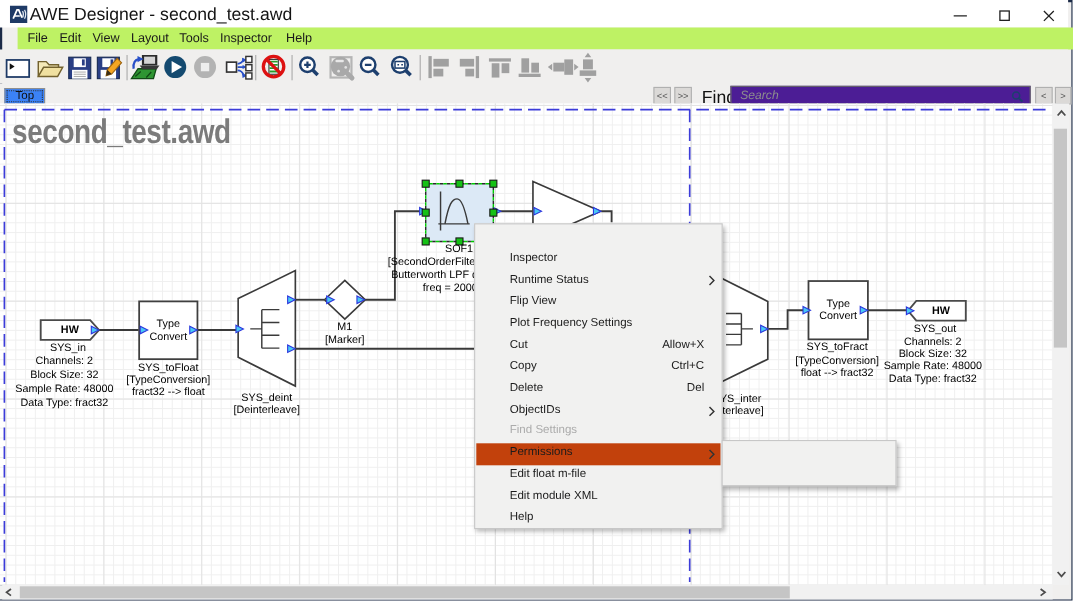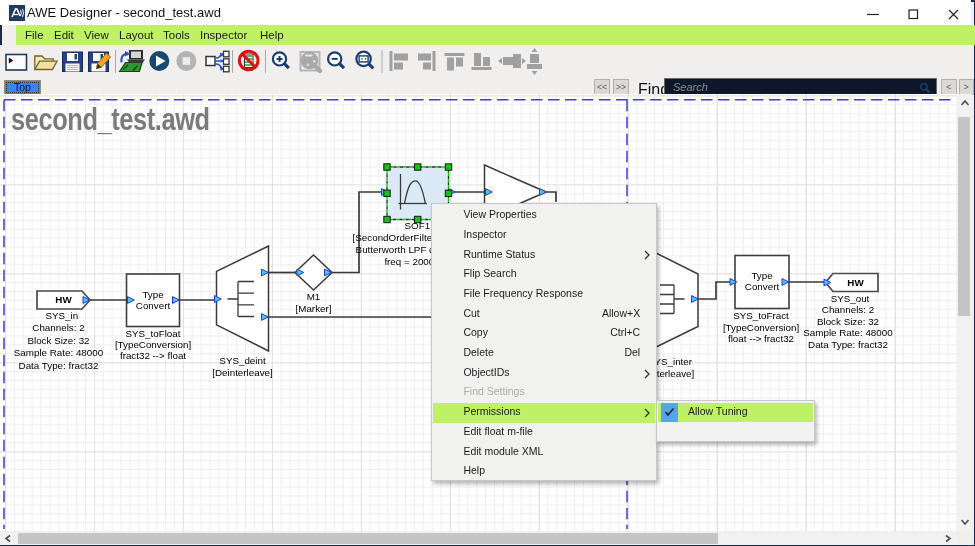--- a/index.html
+++ b/index.html
@@ -1,18 +1,18 @@
 <!DOCTYPE html>
 <html><head><meta charset="utf-8"><style>
 *{margin:0;padding:0;box-sizing:border-box}
 html,body{width:975px;height:546px;overflow:hidden;font-family:"Liberation Sans",sans-serif;background:#fff}
 #win{position:absolute;left:0;top:0;width:975px;height:546px;border:1px solid #1b2a47;border-top:2px solid #1b2a47;border-left-width:2px;background:#f0efee}
 .abs{position:absolute}
 #titlebar{left:0;top:0;width:971px;height:25px;background:#fff}
-#title{left:27px;top:5px;font-size:13px;color:#131313}
+#title{left:27px;top:5px;font-size:16px;color:#131313}
 #menubar{left:16px;top:25px;width:971px;height:20px;background:#bef264}
 #menubar span{position:absolute;top:4px;font-size:11.5px;color:#1a1a1a}
 #toolbar{left:0;top:45px;width:971px;height:31px;background:#f0efee}
 #tabrow{left:0;top:76px;width:971px;height:20px;background:#f0efee;border-bottom:1px solid #a8a8a8}
 #tab{position:absolute;left:4px;top:3.5px;width:37px;height:15.5px;background:#3b82f6;border:1px solid #8e8e8e}
 #tab .foc{position:absolute;left:1px;top:1px;right:1px;bottom:1px;border:1px dotted #333}
 #tab .txt{position:absolute;left:0;right:0;top:0.5px;text-align:center;font-size:10.5px;color:#111}
 #canvas{left:0;top:94px;width:956.5px;height:437.5px;background:#fff;overflow:hidden;
  background-image:
   linear-gradient(to right,#e2e2e2 1px,transparent 1px),
@@ -22,29 +22,29 @@
  background-size:89px 89px,89px 89px,8.9px 8.9px,8.9px 8.9px;
  background-position:5px 90.4px,5px 90.4px,5px 1.4px,5px 1.4px}
 #heading{position:absolute;left:11px;top:7.5px;font-size:31px;font-weight:bold;color:#7b7b7b;letter-spacing:-.5px;transform:scaleX(.82);transform-origin:0 0;white-space:nowrap}
 #vsb{left:956.5px;top:94px;width:15.5px;height:437.5px;background:#f1f1f1}
 #vsb .thumb{position:absolute;left:1.5px;top:23px;width:12px;height:199px;background:#c5c5c5}
 #hsb{left:0;top:531.5px;width:956.5px;height:13px;background:#f1f1f1}
 #hsb .thumb{position:absolute;left:17.5px;top:1px;width:700.5px;height:11px;background:#c5c5c5}
 #findrow{left:580px;top:76px;width:391px;height:20px;background:#f0efee}
 .fbtn{position:absolute;top:2.5px;width:16px;height:16px;background:#dbd9d7;border:1px solid #b0b0b0;color:#5a5a5a;font-size:8.5px;text-align:center;line-height:15px}
 #findlbl{position:absolute;left:58px;top:4.5px;font-size:16px;color:#111}
-#searchbox{position:absolute;left:84px;top:1.5px;width:272.5px;height:17.5px;background:#0f172a;border:1px solid #686868}
+#searchbox{position:absolute;left:84px;top:1.5px;width:272.5px;height:17.5px;background:#4c1d95;border:1px solid #686868}
 #searchbox .ph{position:absolute;left:8px;top:2px;font-size:11px;font-style:italic;color:#8d8d8d}
 .menu{position:absolute;background:#f1f1f0;border:1px solid #c7c7c7;box-shadow:2px 3px 4px rgba(0,0,0,.28)}
 .mi{position:absolute;left:1px;right:1px;height:19.7px;font-size:10.5px;color:#1b1b1b}
 .mi .lab{position:absolute;left:30px;top:2.2px}
 .mi .sc{position:absolute;right:15px;top:2.2px}
 .mi .ar{position:absolute;right:5px;top:5px;width:6px;height:10px}
 .mi.dis{color:#ababab}
-.mi.hl{background:#bef264}
+.mi.hl{background:#c2410c}
 </style></head><body>
 <div id="win"></div>
 <div class="abs" id="titlebar"></div>
 <svg class="abs" style="left:9px;top:5px" width="16" height="16" viewBox="0 0 16 16">
     <rect x="0" y="0" width="16" height="16" fill="#1e3a66"></rect>
     <path d="M3 12 L6.5 4 L8 4 L11 11" stroke="#fff" stroke-width="1.6" fill="none"></path>
     <path d="M4.2 9.5 L9 9.5" stroke="#fff" stroke-width="1.3"></path>
     <path d="M11.5 5 q1.6 3 0 6" stroke="#dfe6f0" stroke-width="1.1" fill="none"></path>
     <path d="M13.3 4 q2.2 4 0 8" stroke="#dfe6f0" stroke-width="1.1" fill="none"></path>
   </svg>
@@ -312,37 +312,34 @@
 <div class="abs" id="hsb">
     <div class="thumb"></div>
 <svg style="position:absolute;left:4px;top:2.5px" width="8" height="9" viewBox="0 0 8 9">
       <path d="M6 1.5 L2 4.5 L6 7.5" stroke="#4d4d4d" stroke-width="1.6" fill="none"></path>
     </svg>
 <svg style="position:absolute;left:944px;top:2.5px" width="8" height="9" viewBox="0 0 8 9">
       <path d="M2 1.5 L6 4.5 L2 7.5" stroke="#4d4d4d" stroke-width="1.6" fill="none"></path>
     </svg>
 </div>
 <div class="abs menu" id="ctxmenu" style="left:431.4px;top:203.2px;width:225.8px;height:277.5px">
-<div class="mi" style="top:1.8px">
-      <span class="lab">View Properties</span>
-    </div>
 <div class="mi" style="top:21.5px">
       <span class="lab">Inspector</span>
     </div>
 <div class="mi" style="top:41.2px">
       <span class="lab">Runtime Status</span>
       <svg class="ar" viewBox="0 0 6 10">
         <path d="M1,1 L5,5 L1,9" stroke="#333" stroke-width="1.3" fill="none"></path>
       </svg>
     </div>
 <div class="mi" style="top:60.9px">
-      <span class="lab">Flip Search</span>
+      <span class="lab">Flip View</span>
     </div>
 <div class="mi" style="top:80.6px">
-      <span class="lab">File Frequency Response</span>
+      <span class="lab">Plot Frequency Settings</span>
     </div>
 <div class="mi" style="top:100.3px">
       <span class="lab">Cut</span>
       <span class="sc">Allow+X</span>
     </div>
 <div class="mi" style="top:120px">
       <span class="lab">Copy</span>
       <span class="sc">Ctrl+C</span>
     </div>
 <div class="mi" style="top:139.7px">
@@ -368,20 +365,13 @@
       <span class="lab">Edit float m-file</span>
     </div>
 <div class="mi" style="top:238.2px">
       <span class="lab">Edit module XML</span>
     </div>
 <div class="mi" style="top:257.9px">
       <span class="lab">Help</span>
     </div>
 </div>
 <div class="abs menu" id="submenu" style="left:656px;top:400px;width:159px;height:42px">
-<div class="mi hl" style="top:1.5px;height:19.5px">
-<div style="position:absolute;left:2.5px;top:0;width:17px;height:19.5px;background:#56a5e6"></div>
-<svg style="position:absolute;left:5.5px;top:4.5px" width="11" height="10" viewBox="0 0 11 10">
-        <path d="M1.5 5 L4 8 L9.5 1.5" stroke="#1a2a3a" stroke-width="1.7" fill="none"></path>
-      </svg>
-<span class="lab">Allow Tuning</span>
-    </div>
 </div>
 
 </body></html>

